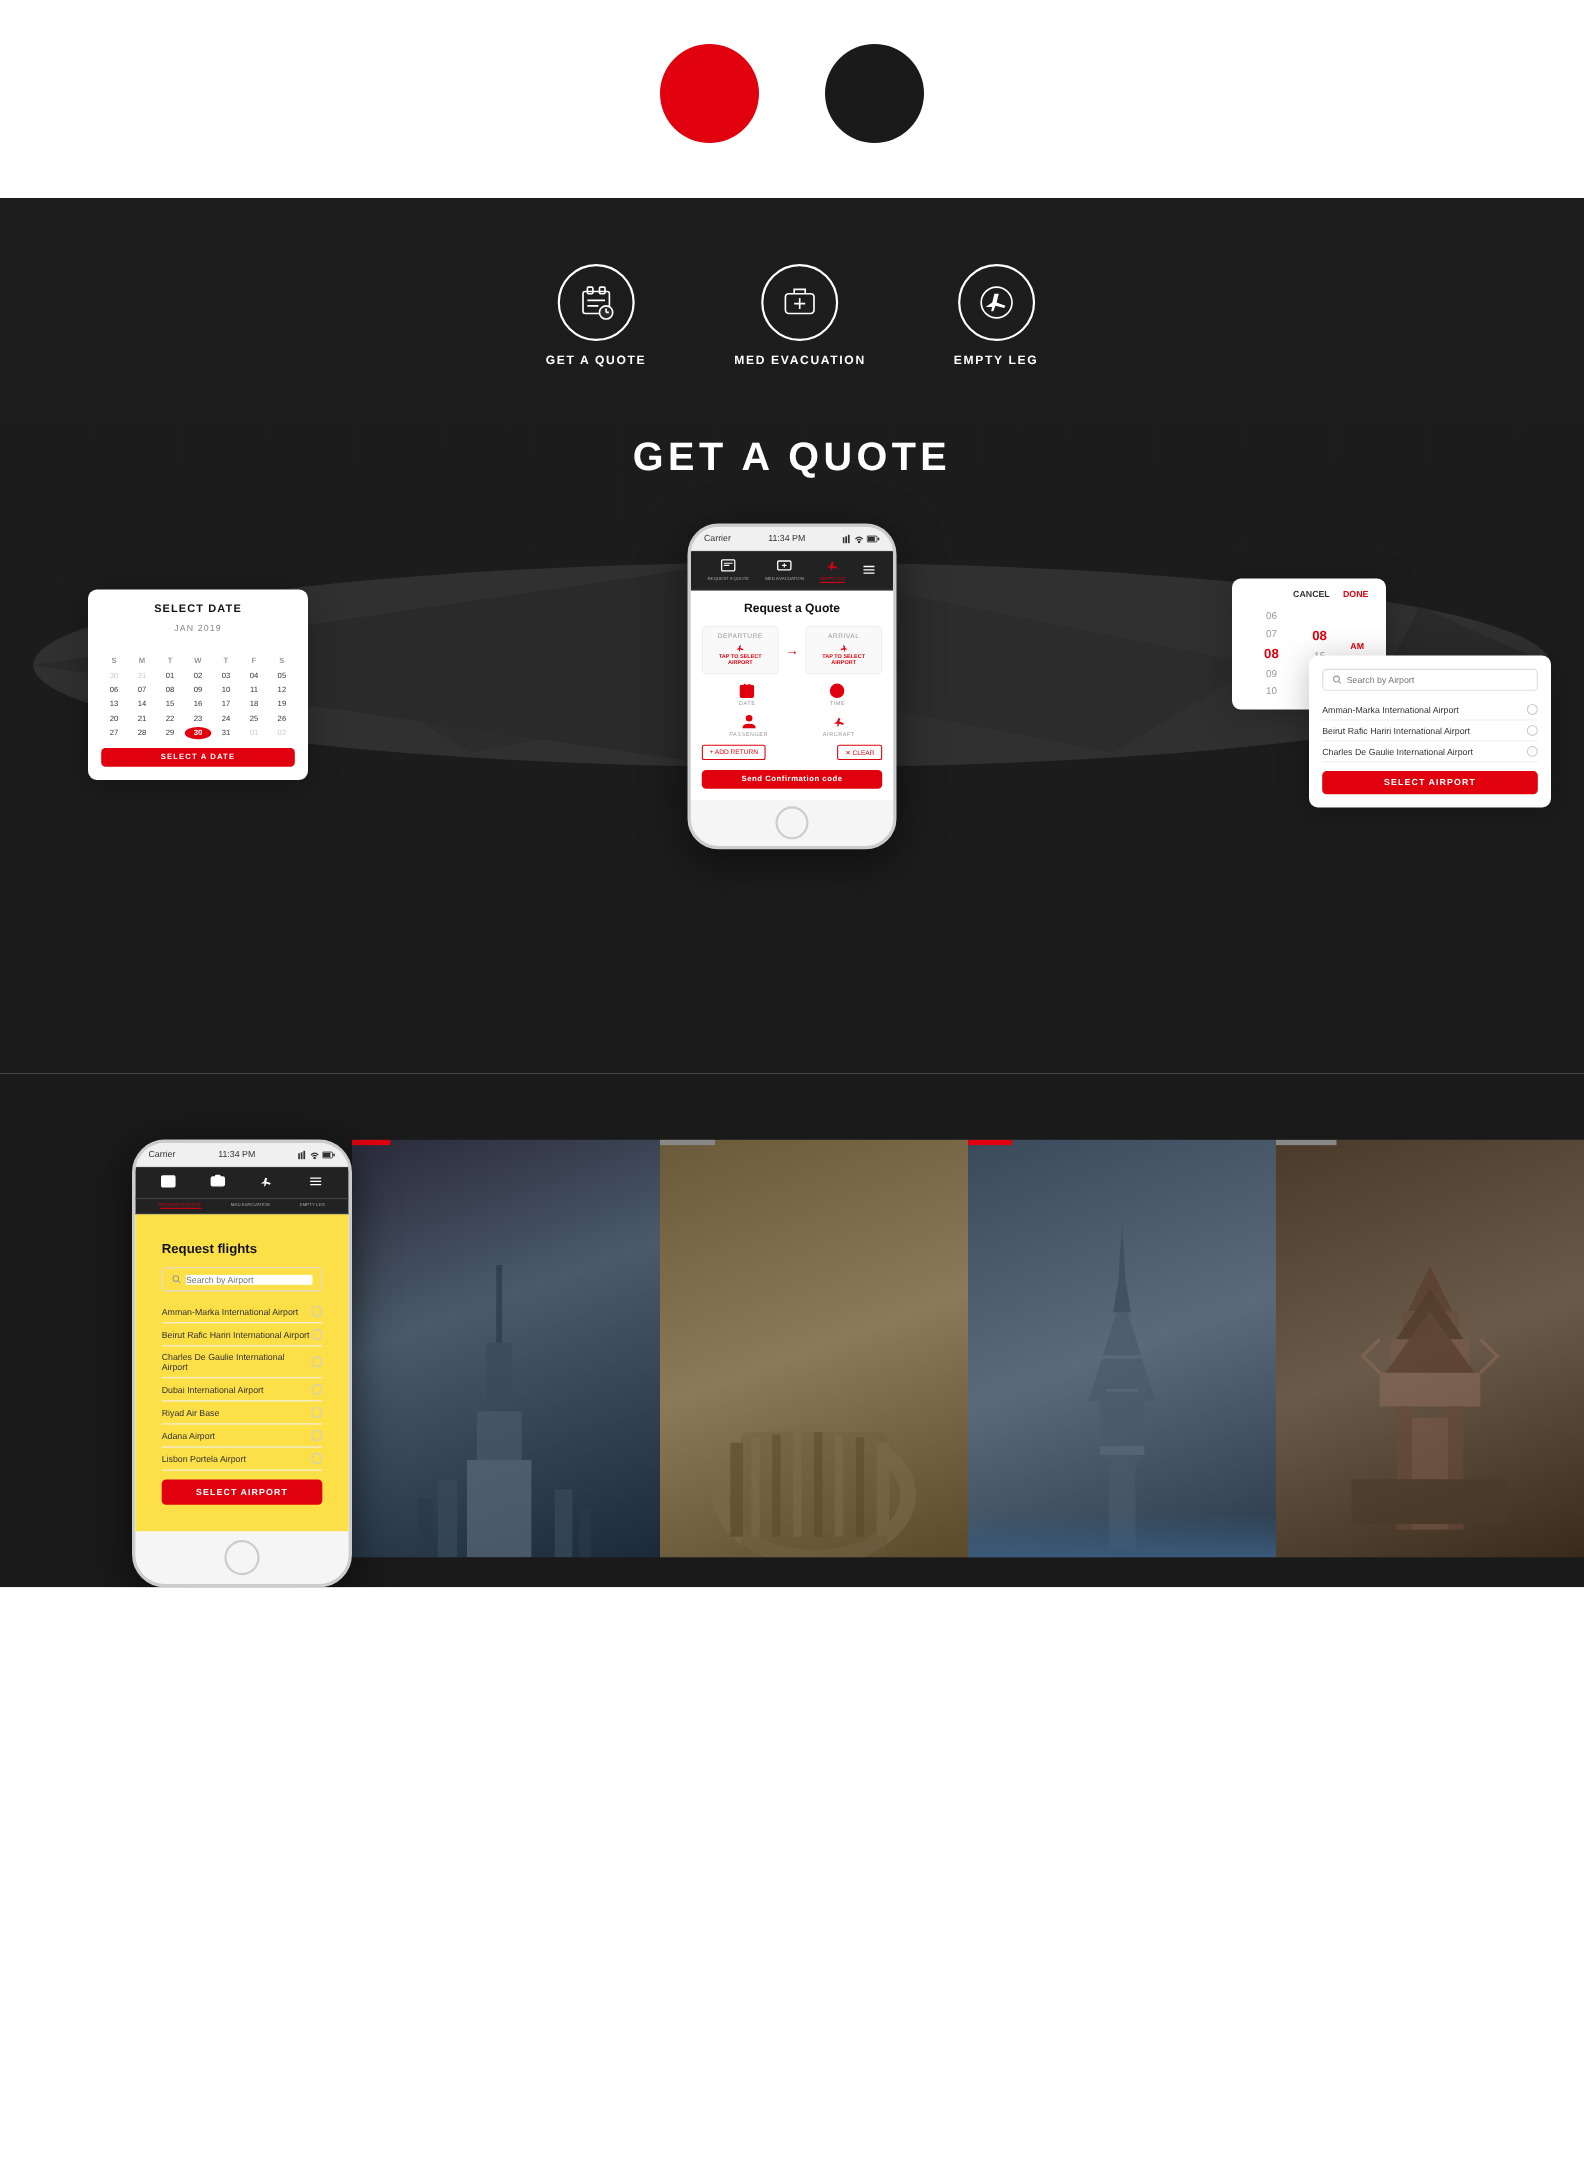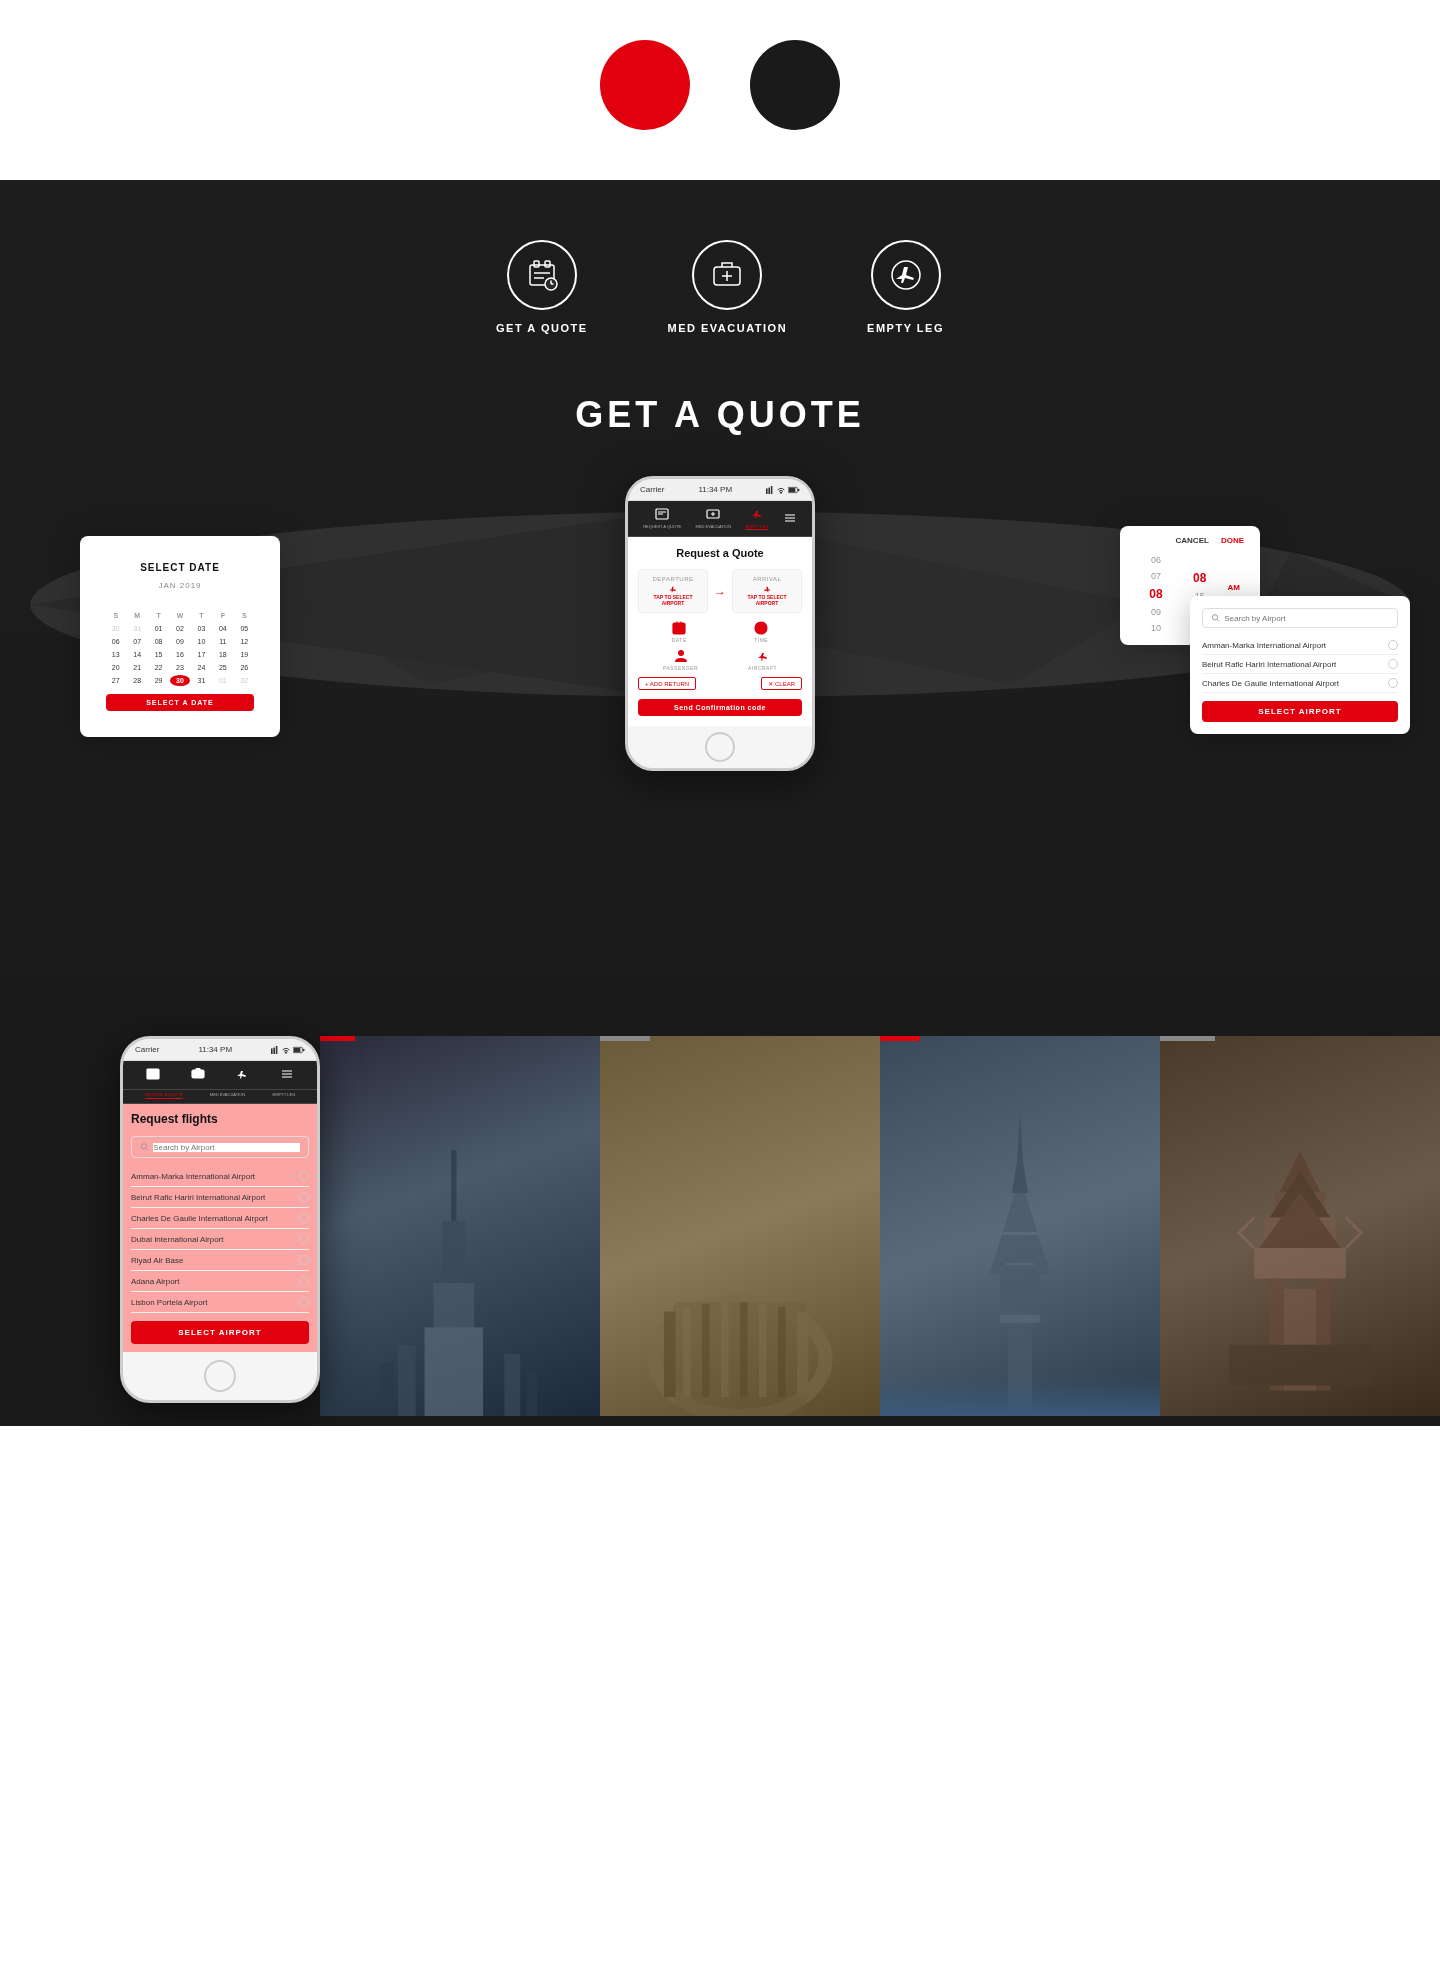--- a/index.html
+++ b/index.html
@@ -192,21 +192,21 @@
     }
 
     
     .calendar-popup {
       position: absolute;
       left: 80px;
       top: 60px;
       background: #fff;
       border-radius: 8px;
       box-shadow: 0 4px 30px rgba(0,0,0,0.25);
-      padding: 26px;
+      padding: 12px;
       width: 200px;
       z-index: 5;
     }
     .cal-title { font-size: 10px; font-weight: 700; color: #111; margin-bottom: 8px; text-align: center; letter-spacing: 1px; }
     .cal-month { font-size: 8px; text-align: center; color: #888; margin-bottom: 20px; letter-spacing: 1px; }
     .cal-grid { display: grid; grid-template-columns: repeat(7, 1fr); gap: 2px; text-align: center; }
     .cal-header { font-size: 7px; color: #999; font-weight: 600; padding: 2px 0; }
     .cal-day { font-size: 7px; color: #333; padding: 2px 0; cursor: pointer; }
     .cal-day.today { background: #e0000e; color: #fff; border-radius: 50%; font-weight: 700; }
     .cal-day.prev { color: #ccc; }
@@ -358,21 +358,21 @@
     }
     .phone2-nav {
       background: #222;
       display: flex;
       justify-content: space-around;
       padding: 6px 8px;
       border-bottom: 1px solid #444;
     }
     .phone2-nav-item { color: #fff; font-size: 6px; text-align: center; }
     .phone2-nav-item svg { width: 14px; height: 14px; fill: #fff; display: block; margin: 0 auto 2px; }
-    .phone2-content { background: #fca5a5; padding: 8px; }
+    .phone2-content { background: #fde047; padding: 24px; }
     .phone2-content-title { font-size: 12px; font-weight: 700; color: #111; margin-bottom: 10px; }
     .phone2-search {
       display: flex;
       align-items: center;
       border: 1px solid #ddd;
       border-radius: 4px;
       padding: 5px 8px;
       margin-bottom: 8px;
     }
     .phone2-search input {

